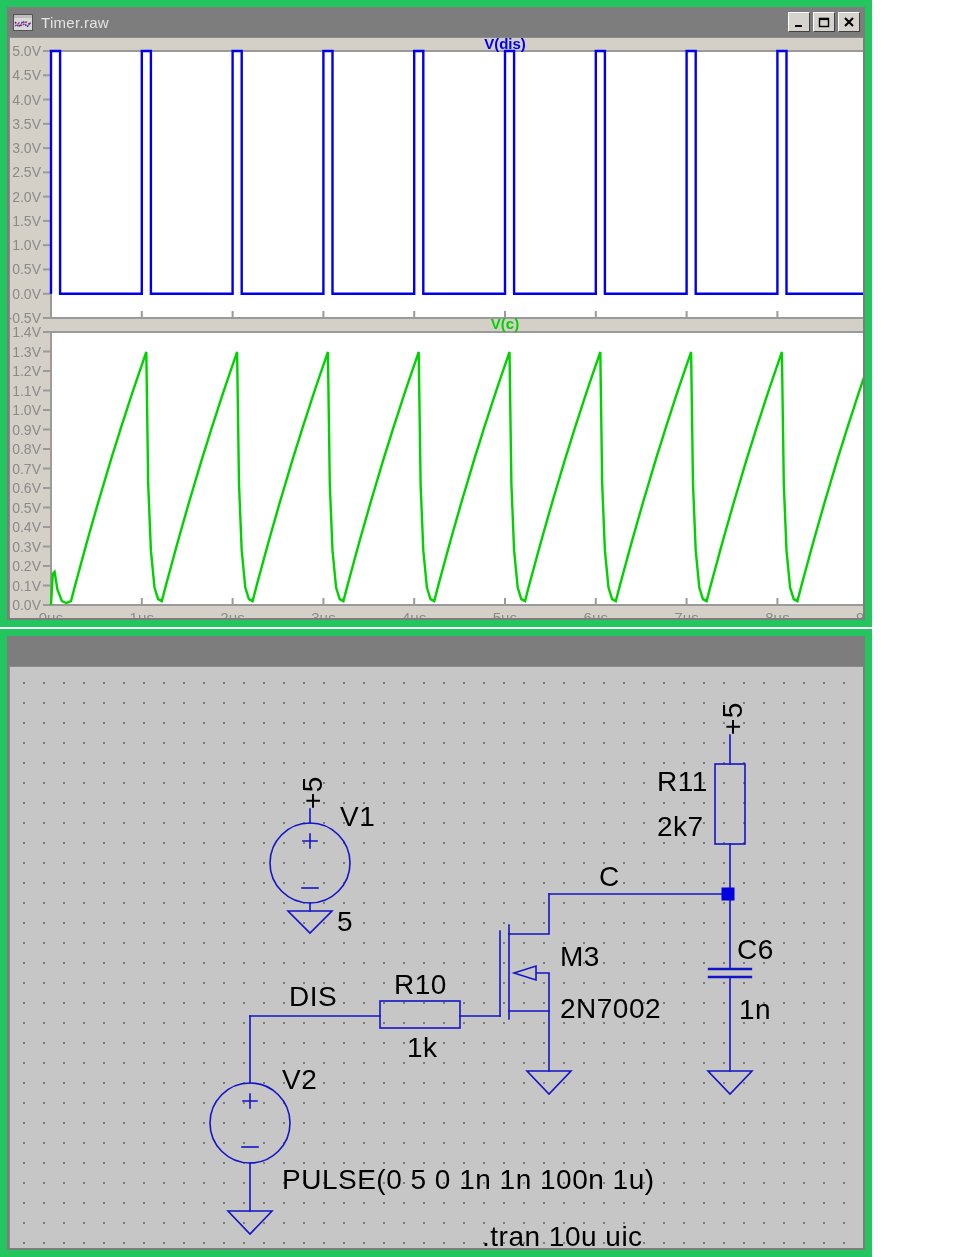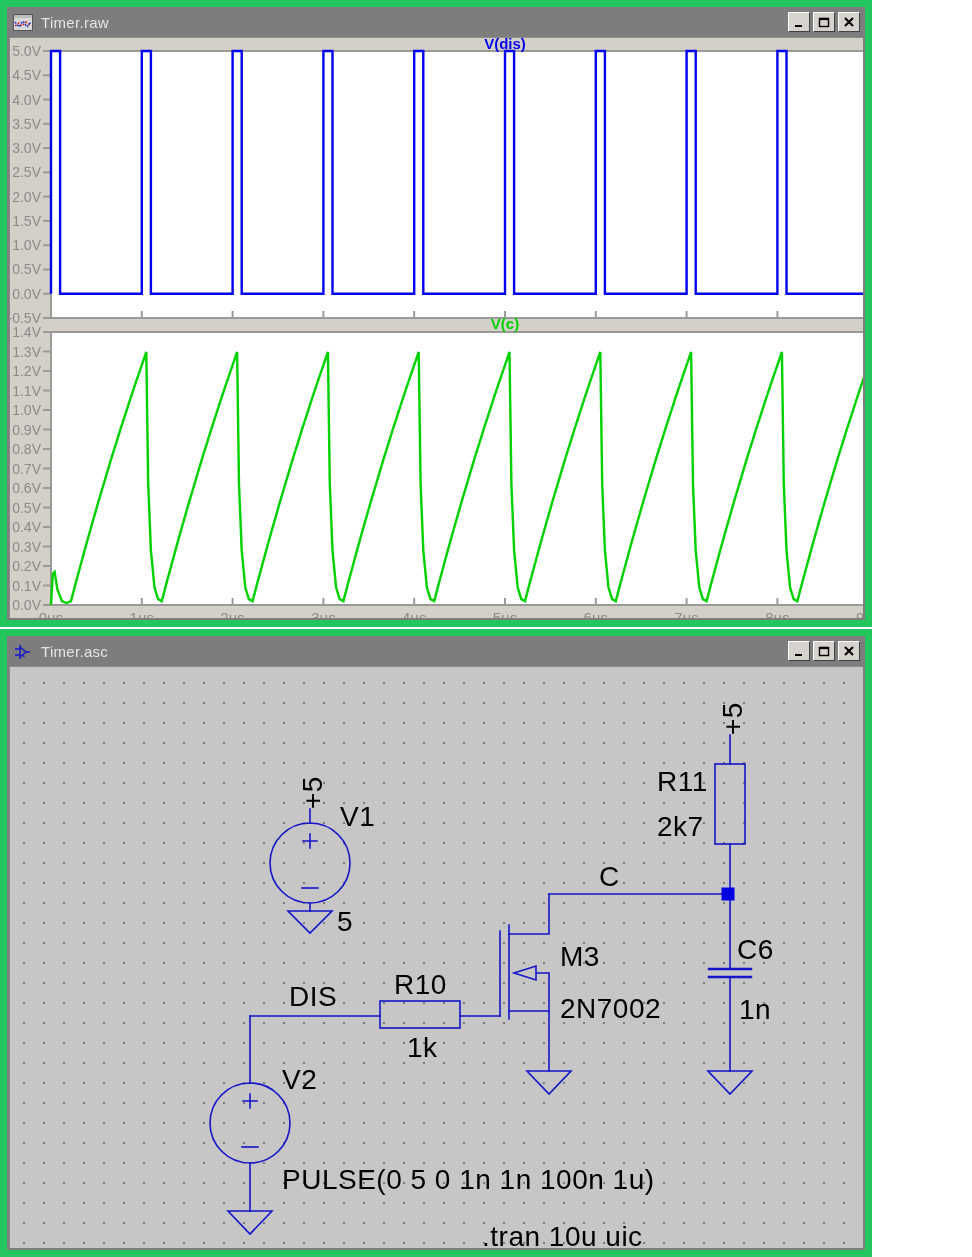--- a/index.html
+++ b/index.html
@@ -151,47 +151,20 @@
         <text x="585.8" y="585" text-anchor="middle" fill="#8a8a8a" font-size="15px">6µs</text>
         <text x="676.6" y="585" text-anchor="middle" fill="#8a8a8a" font-size="15px">7µs</text>
         <text x="767.4" y="585" text-anchor="middle" fill="#8a8a8a" font-size="15px">8µs</text>
         <text x="858.2" y="585" text-anchor="middle" fill="#8a8a8a" font-size="15px">9µs</text>
         <text x="949" y="585" text-anchor="middle" fill="#8a8a8a" font-size="15px">10µs</text>
       </svg>
   </div>
 </div>
 
 <div class="window" id="win-asc">
-  <div class="titlebar">
-    <span class="titleicon">
-      <svg width="20" height="19" viewBox="0 0 20 19">
-        <path d="M7,2 V16 M7,6 L2,6 M7,12 L2,12 M7,4 L13,9 M7,14 L13,9 M13,9 H17" stroke="#1414cc" stroke-width="1.5" fill="none"></path>
-        <path d="M9,11.5 L12,13 L10.5,14.5 Z" fill="#1414cc"></path>
-      </svg>
-    </span>
-    <span class="titletext">Timer.asc</span>
-    <span class="controls">
-      <button class="ctrl">
-        <svg width="12" height="12" viewBox="0 0 12 12">
-            <path d="M2,10 H9" stroke="#000" stroke-width="2"></path>
-          </svg>
-      </button>
-      <button class="ctrl">
-        <svg width="12" height="12" viewBox="0 0 12 12">
-            <rect x="1.5" y="2.5" width="9" height="8" fill="none" stroke="#000" stroke-width="1.4"></rect>
-            <path d="M1.5,3 H10.5" stroke="#000" stroke-width="2.2"></path>
-          </svg>
-      </button>
-      <button class="ctrl">
-        <svg width="12" height="12" viewBox="0 0 12 12">
-            <path d="M2,2 L10,10 M10,2 L2,10" stroke="#000" stroke-width="2.1"></path>
-          </svg>
-      </button>
-    </span>
-  </div>
   <div class="client">
     <svg class="schematic-svg" width="968" height="595" viewBox="0 0 968 595" stroke-linecap="square" fill="none">
       <g stroke="#1414c8" stroke-width="1.6">
 
         <g>
           <path d="M300,140 V154"></path>
           <circle cx="300" cy="194" r="40"></circle>
           <path d="M300,165 V179 M293,172 H307"></path>
           <path d="M292,219 H308"></path>
           <path d="M300,234 V242"></path>

